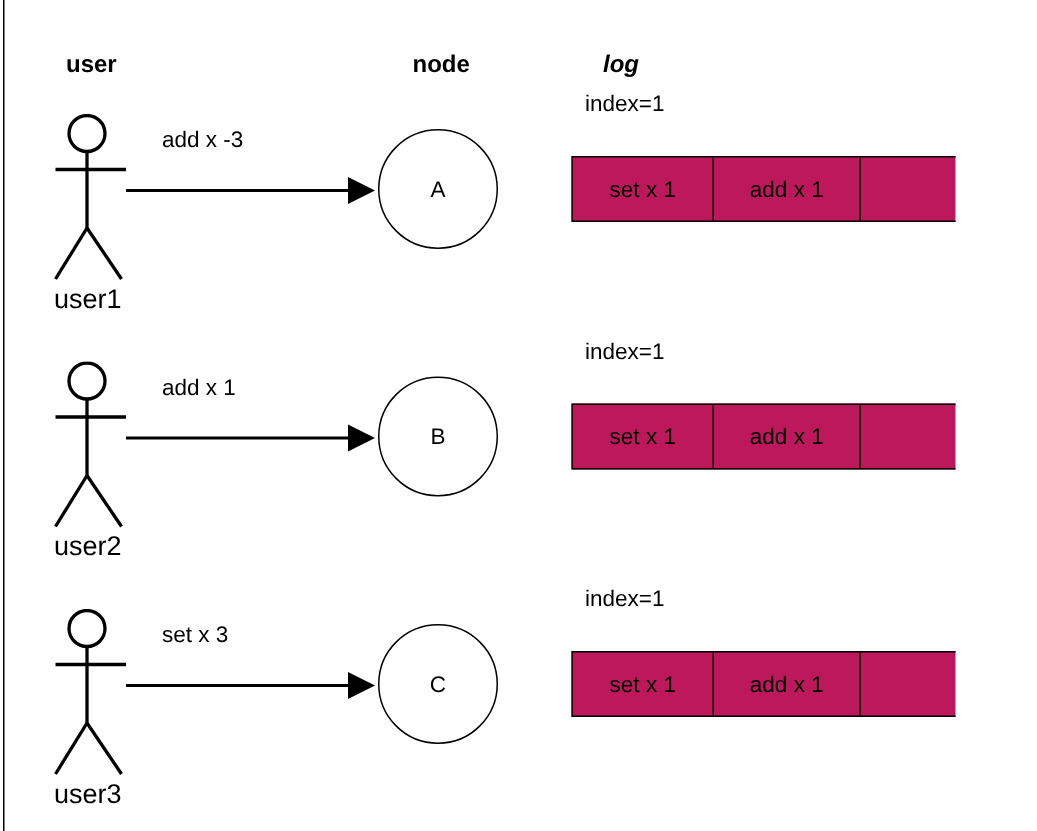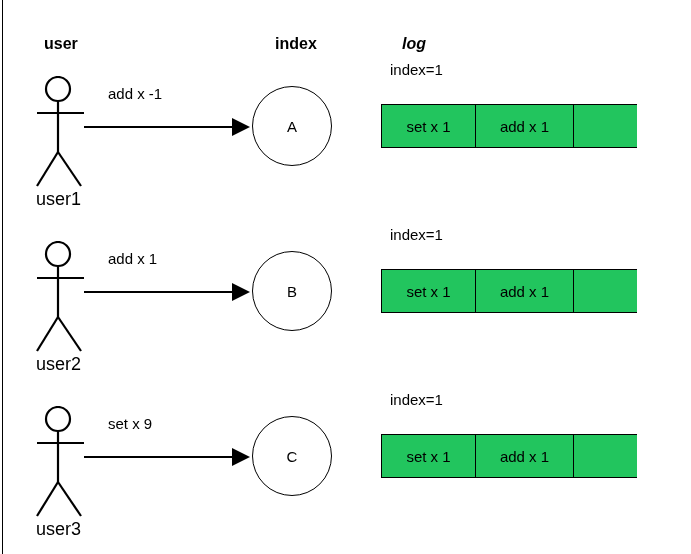--- a/index.html
+++ b/index.html
@@ -125,21 +125,21 @@
   
   .log-table {
     position: absolute;
     left: 381px;
     top: 104px;
     width: 283px;
     height: 44px;
     display: flex;
     border: 1.6px solid #000000;
     box-sizing: border-box;
-    background: #22c55e;
+    background: #be185d;
   }
   .log-cell {
     display: flex;
     align-items: center;
     justify-content: center;
     font-size: 15px;
     color: #000000;
     box-sizing: border-box;
     border-right: 1.6px solid #000000;
     white-space: nowrap;
@@ -152,38 +152,38 @@
   .log-cell.c2 { width: 88px; }
 </style>
 </head>
 <body>
 
 <div id="canvas">
 
   <div id="left-edge"></div>
 
   <div class="col-header" id="header-user">user</div>
-  <div class="col-header" id="header-node">index</div>
+  <div class="col-header" id="header-node">node</div>
   <div class="col-header" id="header-log">log</div>
 
   <div class="row" id="row-1">
 
     <div class="actor">
       <svg width="70" height="112" viewBox="0 0 70 112">
         <circle cx="22" cy="13" r="12" fill="none" stroke="#000000" stroke-width="2.2"></circle>
         <line x1="22" y1="25" x2="22" y2="76" stroke="#000000" stroke-width="2.2"></line>
         <line x1="1" y1="37" x2="48" y2="37" stroke="#000000" stroke-width="2.2"></line>
         <line x1="22" y1="76" x2="1" y2="110" stroke="#000000" stroke-width="2.2"></line>
         <line x1="22" y1="76" x2="45" y2="110" stroke="#000000" stroke-width="2.2"></line>
       </svg>
     </div>
 
     <div class="actor-label">user1</div>
 
-    <div class="arrow-label">add x -1</div>
+    <div class="arrow-label">add x -3</div>
 
     <div class="arrow">
       <svg width="166" height="30" viewBox="0 0 166 30">
         <line x1="0" y1="15" x2="148" y2="15" stroke="#000000" stroke-width="2"></line>
         <polygon points="148,6 166,15 148,24" fill="#000000"></polygon>
       </svg>
     </div>
 
     <div class="node-circle">
       <span class="node-label">A</span>
@@ -241,21 +241,21 @@
         <circle cx="22" cy="13" r="12" fill="none" stroke="#000000" stroke-width="2.2"></circle>
         <line x1="22" y1="25" x2="22" y2="76" stroke="#000000" stroke-width="2.2"></line>
         <line x1="1" y1="37" x2="48" y2="37" stroke="#000000" stroke-width="2.2"></line>
         <line x1="22" y1="76" x2="1" y2="110" stroke="#000000" stroke-width="2.2"></line>
         <line x1="22" y1="76" x2="45" y2="110" stroke="#000000" stroke-width="2.2"></line>
       </svg>
     </div>
 
     <div class="actor-label">user3</div>
 
-    <div class="arrow-label">set x 9</div>
+    <div class="arrow-label">set x 3</div>
 
     <div class="arrow">
       <svg width="166" height="30" viewBox="0 0 166 30">
         <line x1="0" y1="15" x2="148" y2="15" stroke="#000000" stroke-width="2"></line>
         <polygon points="148,6 166,15 148,24" fill="#000000"></polygon>
       </svg>
     </div>
 
     <div class="node-circle">
       <span class="node-label">C</span>

